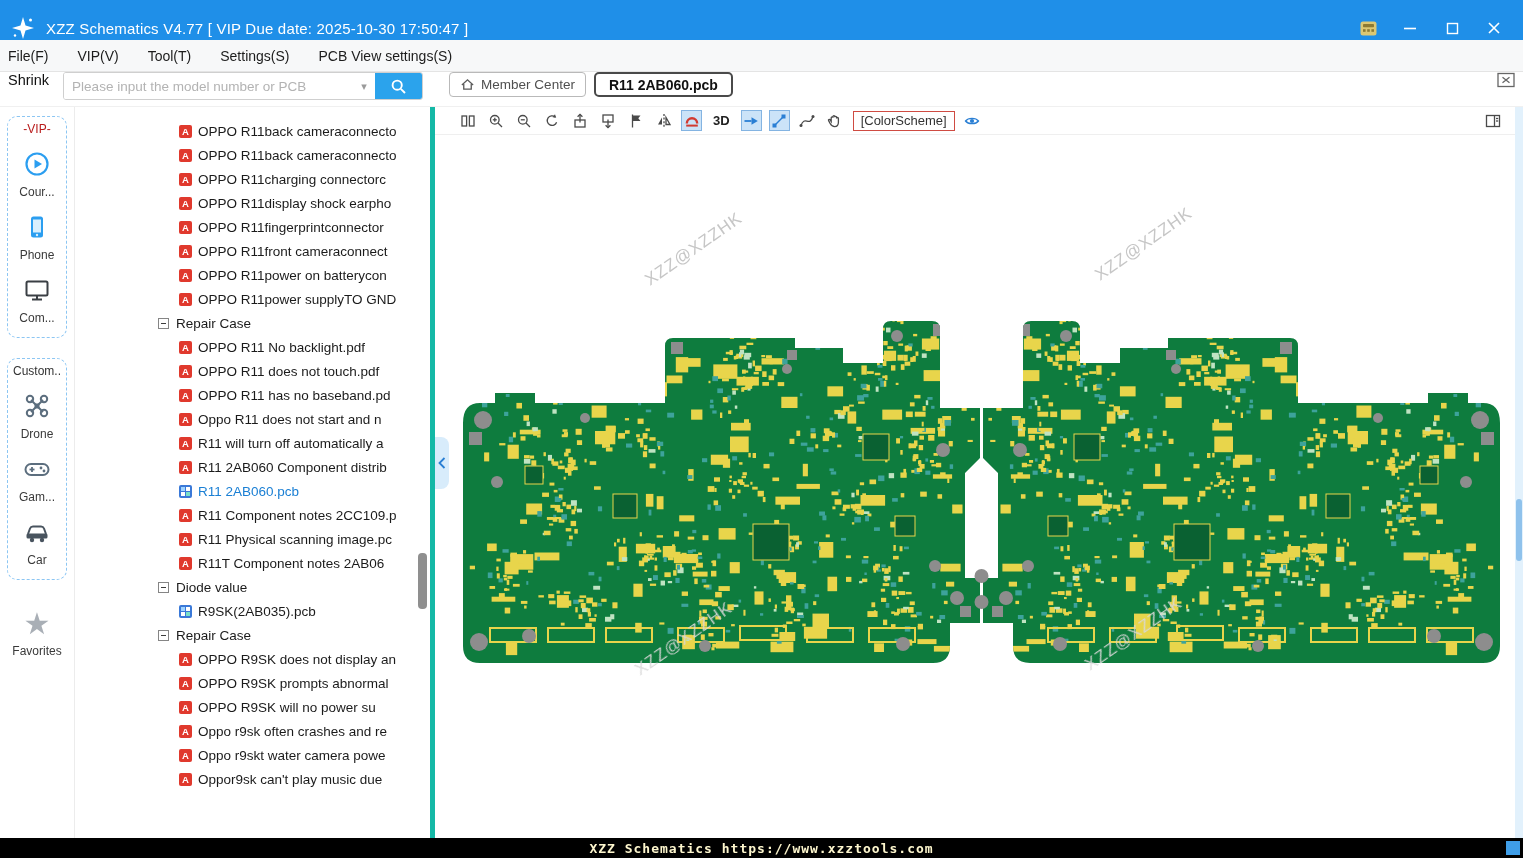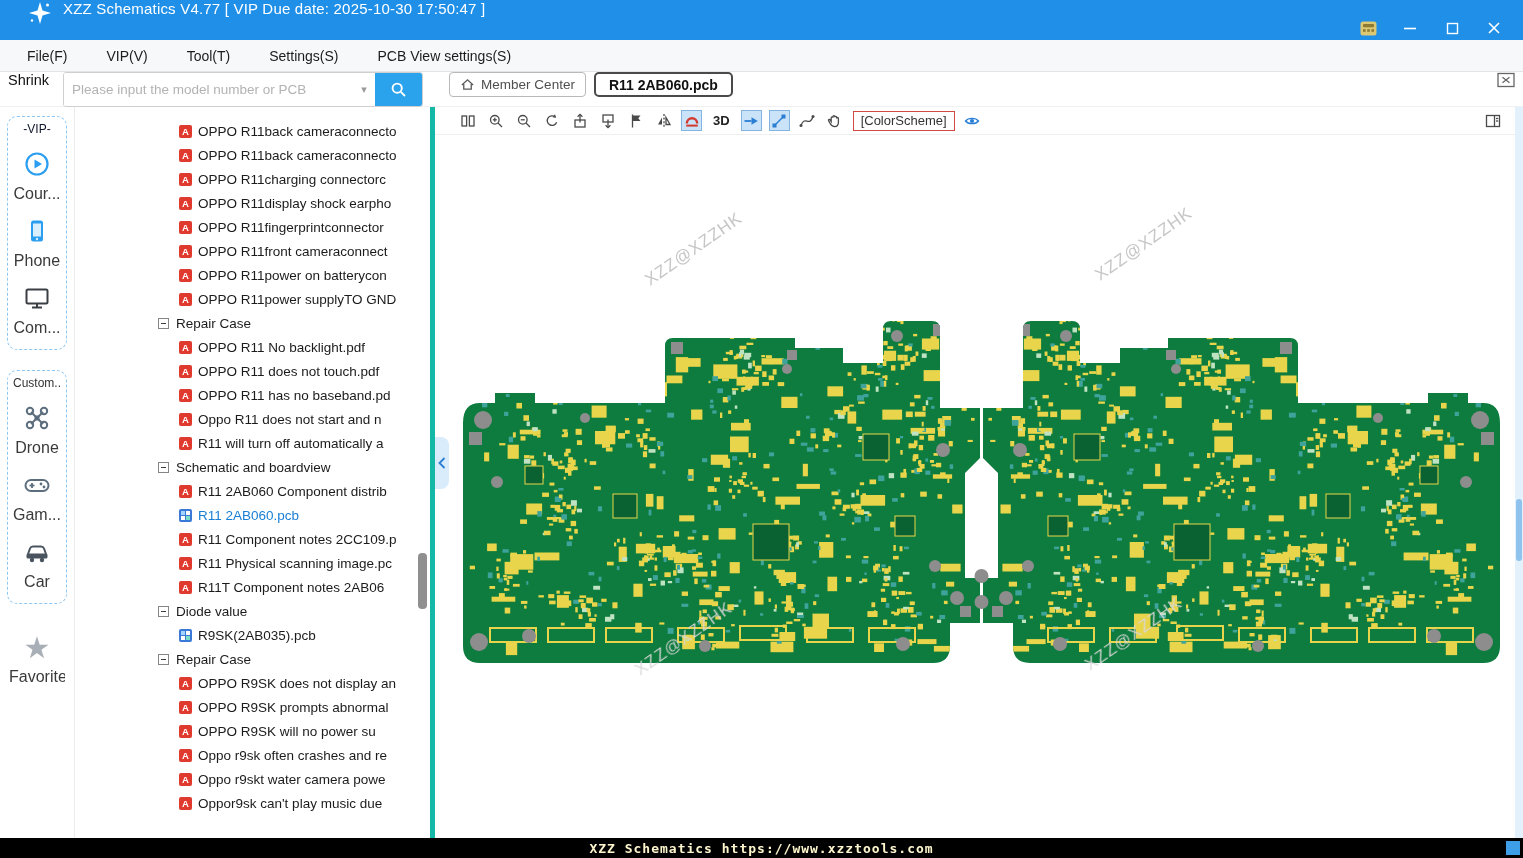--- a/index.html
+++ b/index.html
@@ -1,49 +1,49 @@
 <!DOCTYPE html>
 <html><head>
 <meta charset="utf-8">
 <style>
   *{margin:0;padding:0;box-sizing:border-box}
   html,body{width:1523px;height:858px;overflow:hidden}
   body{font-family:"Liberation Sans",sans-serif;background:#fff;position:relative}
   .window{position:absolute;inset:0;background:#fff}
 
   
-  .titlebar{position:absolute;top:0;left:0;right:0;height:56px;background:#1f8fe8;display:flex;padding-left:27px;color:#fff}
+  .titlebar{position:absolute;top:0;left:0;right:0;height:56px;background:#1f8fe8;display:flex;align-items:center;padding-left:10px;color:#fff}
   .logo{display:flex;margin-right:10px}
   .title-text{font-size:15px;letter-spacing:.2px}
   .tb-right{margin-left:auto;display:flex;align-items:center;gap:20px;padding-right:18px}
   .win-btn{display:flex;align-items:center;justify-content:center;width:22px;height:22px;cursor:pointer}
 
   
-  .menubar{position:absolute;top:40px;left:0;right:0;height:32px;background:#f7f8f9;border-bottom:1px solid #e4e4e4;display:flex;align-items:center;padding-left:27px;gap:39px}
+  .menubar{position:absolute;top:40px;left:0;right:0;height:32px;background:#f7f8f9;border-bottom:1px solid #e4e4e4;display:flex;align-items:center;padding-left:8px;gap:29px}
   .menu-item{font-size:14px;color:#1c1c1c;cursor:pointer}
 
   
   .searchrow{position:absolute;top:72px;left:0;right:0;height:35px;background:#fff;display:flex;align-items:flex-start;padding-left:8px;border-bottom:1px solid #f0f0f0}
   .shrink{font-size:14.5px;color:#111;cursor:pointer}
-  .combo{margin-left:14px;display:flex;align-items:stretch;height:35px;width:360px;border:1px solid #cfcfcf;border-radius:3px;overflow:hidden;background:#fff}
+  .combo{margin-left:14px;display:flex;align-items:stretch;height:28px;width:360px;border:1px solid #cfcfcf;border-radius:3px;overflow:hidden;background:#fff}
   .combo input{flex:1;border:none;outline:none;padding:0 8px;font-size:13.5px;color:#333;font-family:"Liberation Sans",sans-serif}
   .combo input::placeholder{color:#b3b3b3}
   .caret{width:22px;display:flex;align-items:center;justify-content:center;color:#9a9a9a;font-size:11px;cursor:pointer}
   .search-btn{width:47px;border:none;background:#2ba3ec;display:flex;align-items:center;justify-content:center;cursor:pointer}
   .member-btn{margin-left:26px;height:25px;border:1px solid #b9b9b9;border-radius:4px;display:flex;align-items:center;gap:6px;padding:0 10px;color:#4f4f4f;font-size:13.5px;cursor:pointer;background:#fff}
   .file-tab{margin-left:8px;height:25px;border:2px solid #4a4a4a;border-radius:5px;display:flex;align-items:center;padding:0 13px;font-weight:bold;font-size:14px;color:#111;background:#fff;cursor:pointer}
   .close-view{margin-left:auto;margin-right:8px;display:flex;cursor:pointer}
 
   
   .sidebar{position:absolute;top:107px;left:0;width:75px;bottom:20px;background:#fff;border-right:1px solid #ececec;display:flex;flex-direction:column;align-items:center;padding-top:9px}
   .side-box{width:60px;border:1px dashed #8cc6f3;border-radius:10px;padding:3px 0 12px;margin-bottom:20px;display:flex;flex-direction:column;align-items:center}
-  .group-label{font-size:12px;margin:2px 0 0;color:#0f172a;white-space:nowrap}
+  .group-label{font-size:12px;margin:2px 0 0;color:#b91c1c;white-space:nowrap}
   .side-box.custom .group-label{color:#333}
   .side-item{display:flex;flex-direction:column;align-items:center;margin-top:15px;cursor:pointer}
-  .side-label{font-size:16px;color:#3a3a3a;margin-top:4px;max-width:56px;white-space:nowrap;overflow:hidden}
+  .side-label{font-size:12px;color:#3a3a3a;margin-top:4px;max-width:56px;white-space:nowrap;overflow:hidden}
   .side-fav{display:flex;flex-direction:column;align-items:center;margin-top:8px;cursor:pointer}
   .star{font-size:30px;line-height:32px;color:#a9afb6;font-family:"DejaVu Sans",sans-serif}
 
   
   .treepanel{position:absolute;top:107px;left:75px;width:355px;bottom:20px;background:#fff;overflow:hidden;padding-top:12px;position:absolute}
   .trow{display:flex;align-items:center;height:24px;white-space:nowrap;overflow:hidden;cursor:pointer}
   .expbox{width:11px;height:11px;border:1px solid #858585;background:#fff;position:relative;margin-right:7px;flex:none}
   .expbox::after{content:"";position:absolute;left:2px;right:2px;top:4px;height:1px;background:#3c3c3c}
   .ticon{flex:none;margin-right:6px;width:13px;height:13px;display:inline-flex}
   .tlabel{font-size:13.5px;color:#1b1b1b}
@@ -331,24 +331,20 @@
         <span class="tlabel">Oppo R11 does not start and n</span>
       </div>
       <div class="trow" style="padding-left: 104px;">
         <span class="ticon">
           <svg width="13" height="13" viewBox="0 0 13 13">
             <rect width="13" height="13" rx="2" fill="#e0392d"></rect>
             <text x="6.5" y="10.2" text-anchor="middle" font-size="9.5" font-weight="bold" fill="#fff" font-family="Liberation Sans, sans-serif">A</text>
           </svg>
         </span>
         <span class="tlabel">R11 will turn off automatically a</span>
-      </div>
-      <div class="trow" style="padding-left: 83px;">
-        <span class="expbox"></span>
-        <span class="tlabel">Schematic and boardview</span>
       </div>
       <div class="trow" style="padding-left: 104px;">
         <span class="ticon">
           <svg width="13" height="13" viewBox="0 0 13 13">
             <rect width="13" height="13" rx="2" fill="#e0392d"></rect>
             <text x="6.5" y="10.2" text-anchor="middle" font-size="9.5" font-weight="bold" fill="#fff" font-family="Liberation Sans, sans-serif">A</text>
           </svg>
         </span>
         <span class="tlabel">R11 2AB060 Component distrib</span>
       </div>

